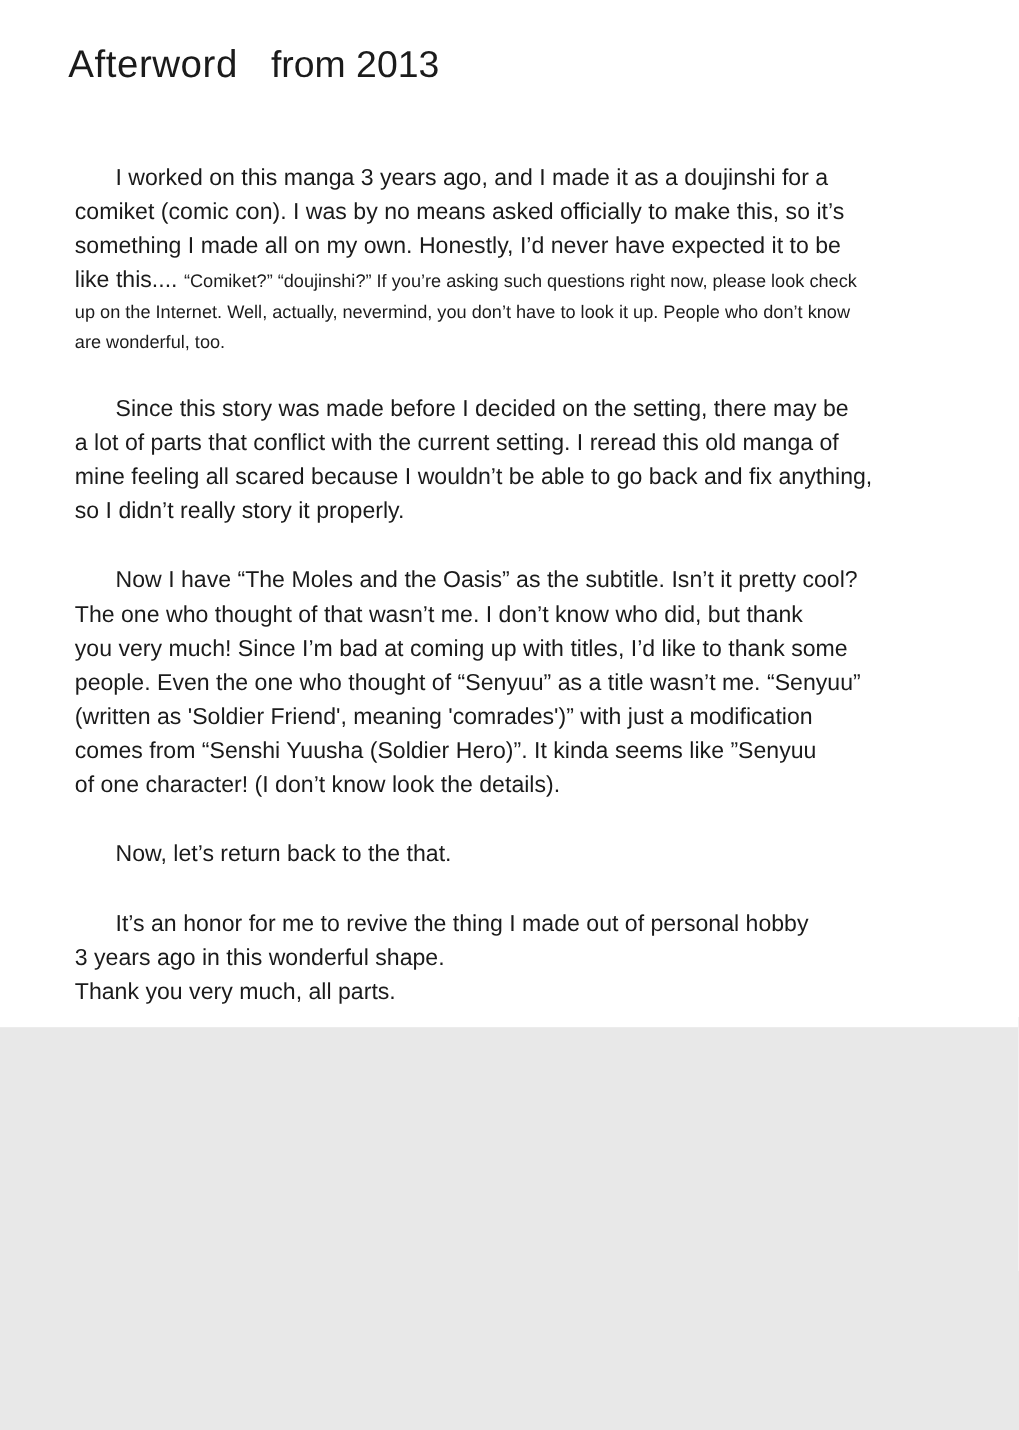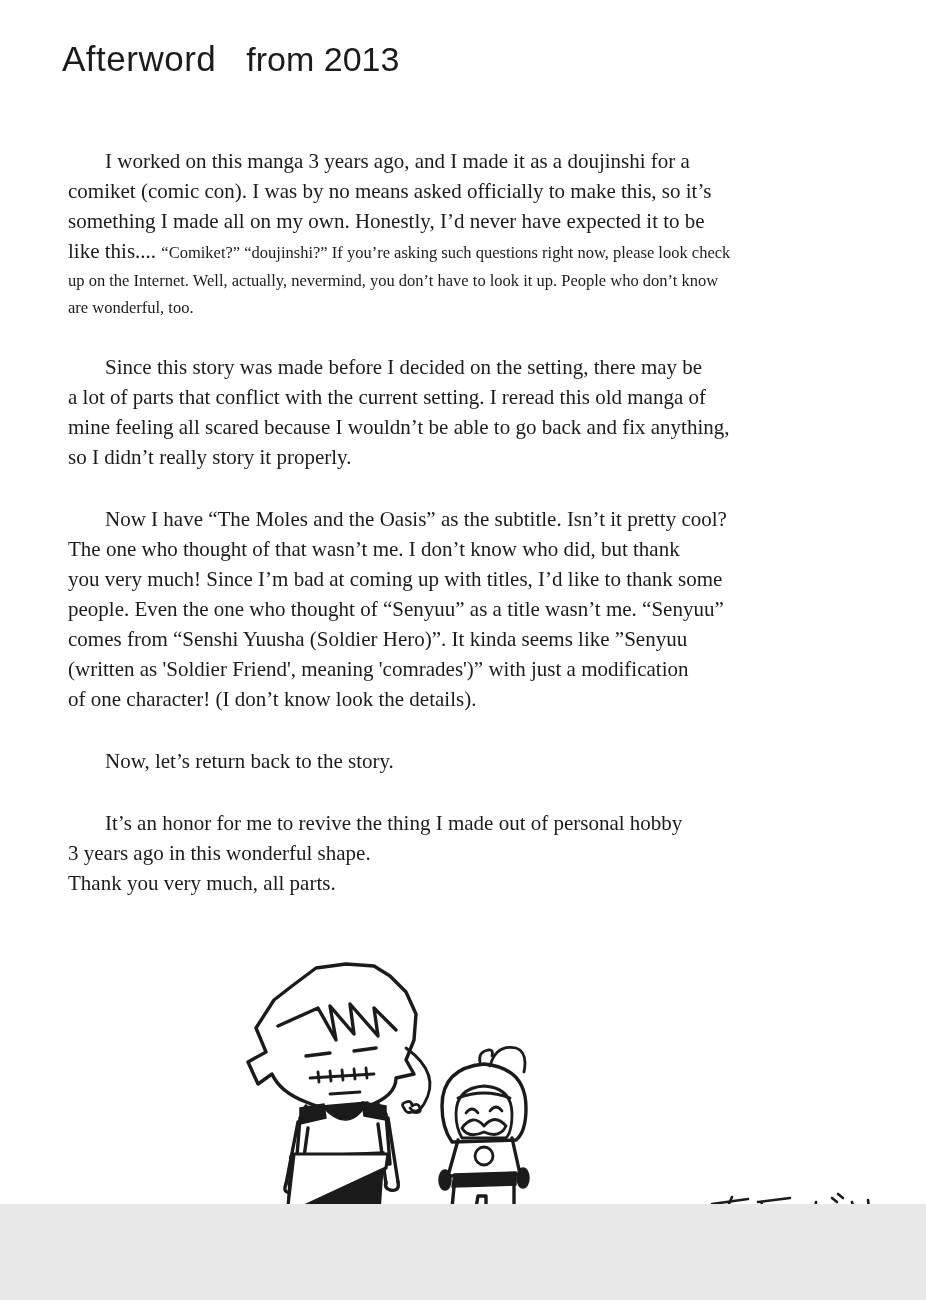--- a/index.html
+++ b/index.html
@@ -1,33 +1,33 @@
 <!DOCTYPE html>
 <html><head>
 <meta charset="utf-8">
 <style>
   html,body { margin:0; padding:0; background:#e8e8e8; }
   .page {
     position:relative;
-    width:926px; height:1204px;
+    width:926px; height:934px;
     margin:0 auto;
     background:#ffffff;
     color:#1b1b1b;
     font-family:"Liberation Sans", sans-serif;
     overflow:hidden;
   }
   .header {
     position:absolute; left:62px; top:38px;
     display:flex; align-items:baseline; gap:30px;
   }
   .title    { font-size:35px; line-height:1.2; letter-spacing:0.5px; }
   .subtitle { font-size:34px; line-height:1.2; }
 
   .body-text {
-    position:absolute; left:68px; top:147px; width:816px;font-family:Liberation Serif, serif;
+    position:absolute; left:68px; top:147px; width:816px;
   }
   .paragraph { margin:0 0 32px 0; }
   .paragraph:last-child { margin-bottom:0;margin-top:28px; }
   .line        { white-space:pre; line-height:29px; }
   .line.small  { line-height:27px; }
   .line.indent { padding-left:37px; }
   .run-large   { font-size:21px; }
   .run-small   { font-size:16.5px; }
 
   .illustration {
@@ -81,26 +81,26 @@
         <div class="line indent"><span class="run-large">Since this story was made before I decided on the setting, there may be</span></div>
         <div class="line"><span class="run-large">a lot of parts that conflict with the current setting. I reread this old manga of</span></div>
         <div class="line"><span class="run-large">mine feeling all scared because I wouldn’t be able to go back and fix anything,</span></div>
         <div class="line"><span class="run-large">so I didn’t really story it properly.</span></div>
       </div>
       <div class="paragraph">
         <div class="line indent"><span class="run-large">Now I have “The Moles and the Oasis” as the subtitle. Isn’t it pretty cool?</span></div>
         <div class="line"><span class="run-large">The one who thought of that wasn’t me. I don’t know who did, but thank</span></div>
         <div class="line"><span class="run-large">you very much! Since I’m bad at coming up with titles, I’d like to thank some</span></div>
         <div class="line"><span class="run-large">people. Even the one who thought of “Senyuu” as a title wasn’t me. “Senyuu”</span></div>
+        <div class="line"><span class="run-large">(written as 'Soldier Friend', meaning 'comrades')” with just a modification</span></div>
         <div class="line"><span class="run-large">comes from “Senshi Yuusha (Soldier Hero)”. It kinda seems like ”Senyuu</span></div>
-        <div class="line"><span class="run-large">(written as 'Soldier Friend', meaning 'comrades')” with just a modification</span></div>
         <div class="line"><span class="run-large">of one character! (I don’t know look the details).</span></div>
       </div>
       <div class="paragraph">
-        <div class="line indent"><span class="run-large">Now, let’s return back to the story.</span></div>
+        <div class="line indent"><span class="run-large">Now, let’s return back to the that.</span></div>
       </div>
       <div class="paragraph">
         <div class="line indent"><span class="run-large">It’s an honor for me to revive the thing I made out of personal hobby</span></div>
         <div class="line"><span class="run-large">3 years ago in this wonderful shape.</span></div>
         <div class="line"><span class="run-large">Thank you very much, all parts.</span></div>
       </div>
     </div>
 
   <div class="illustration">
     <svg viewBox="0 0 340 270">

